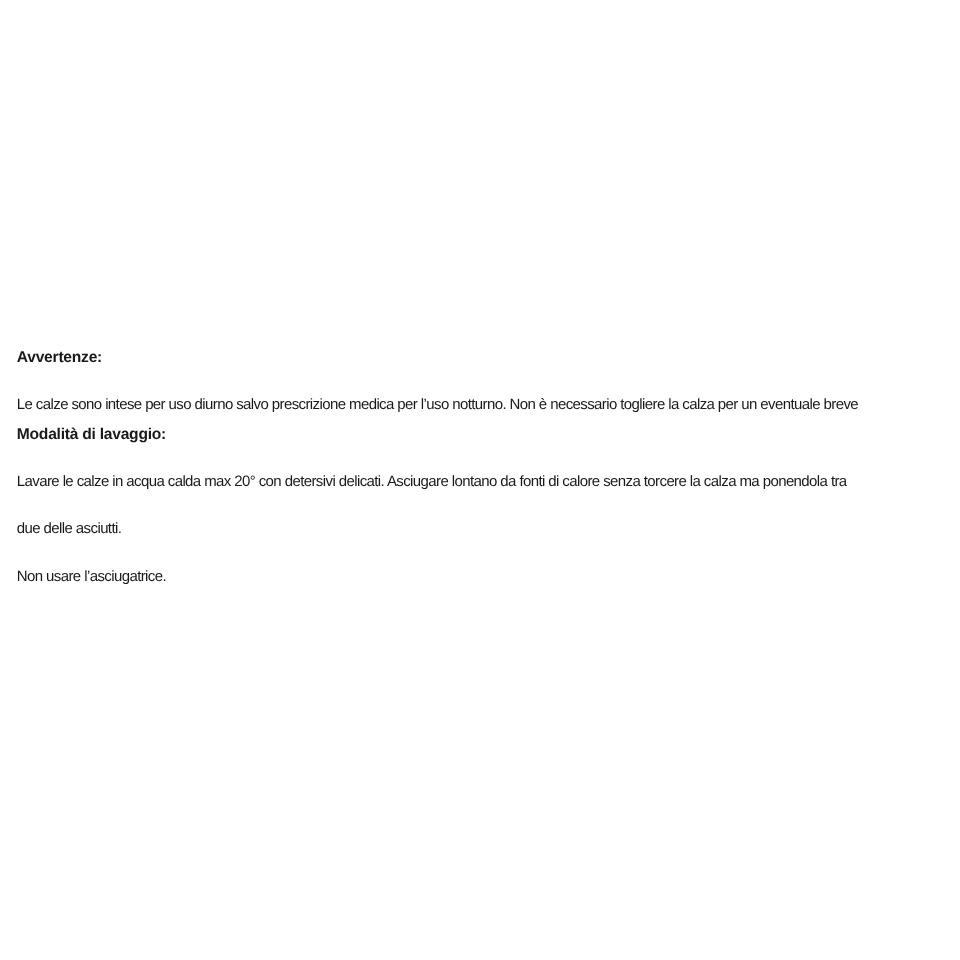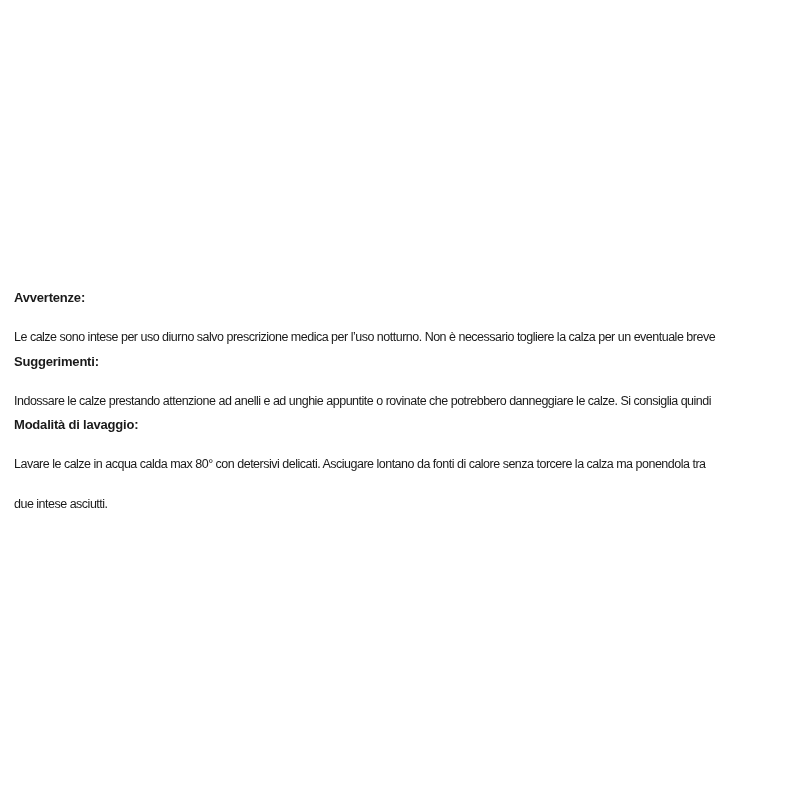--- a/index.html
+++ b/index.html
@@ -46,23 +46,22 @@
 <body>
 
 <div class="care-label">
 
   <div class="section">
     <h2 class="section-heading">Avvertenze:</h2>
     <div class="text-line">Le calze sono intese per uso diurno salvo prescrizione medica per l’uso notturno. Non è necessario togliere la calza per un eventuale breve</div>
   </div>
 
   <div class="section">
-    <h2 class="section-heading">Suggerimenti:</h2>
-    <div class="text-line">Indossare le calze prestando attenzione ad anelli e ad unghie appuntite o rovinate che potrebbero danneggiare le calze. Si consiglia quindi</div>
   </div>
 
   <div class="section">
     <h2 class="section-heading">Modalità di lavaggio:</h2>
-    <div class="text-line">Lavare le calze in acqua calda max 80° con detersivi delicati. Asciugare lontano da fonti di calore senza torcere la calza ma ponendola tra</div>
-    <div class="text-line">due intese asciutti.</div>
+    <div class="text-line">Lavare le calze in acqua calda max 20° con detersivi delicati. Asciugare lontano da fonti di calore senza torcere la calza ma ponendola tra</div>
+    <div class="text-line">due delle asciutti.</div>
+    <div class="text-line">Non usare l’asciugatrice.</div>
   </div>
 
 </div>
 
 </body></html>

